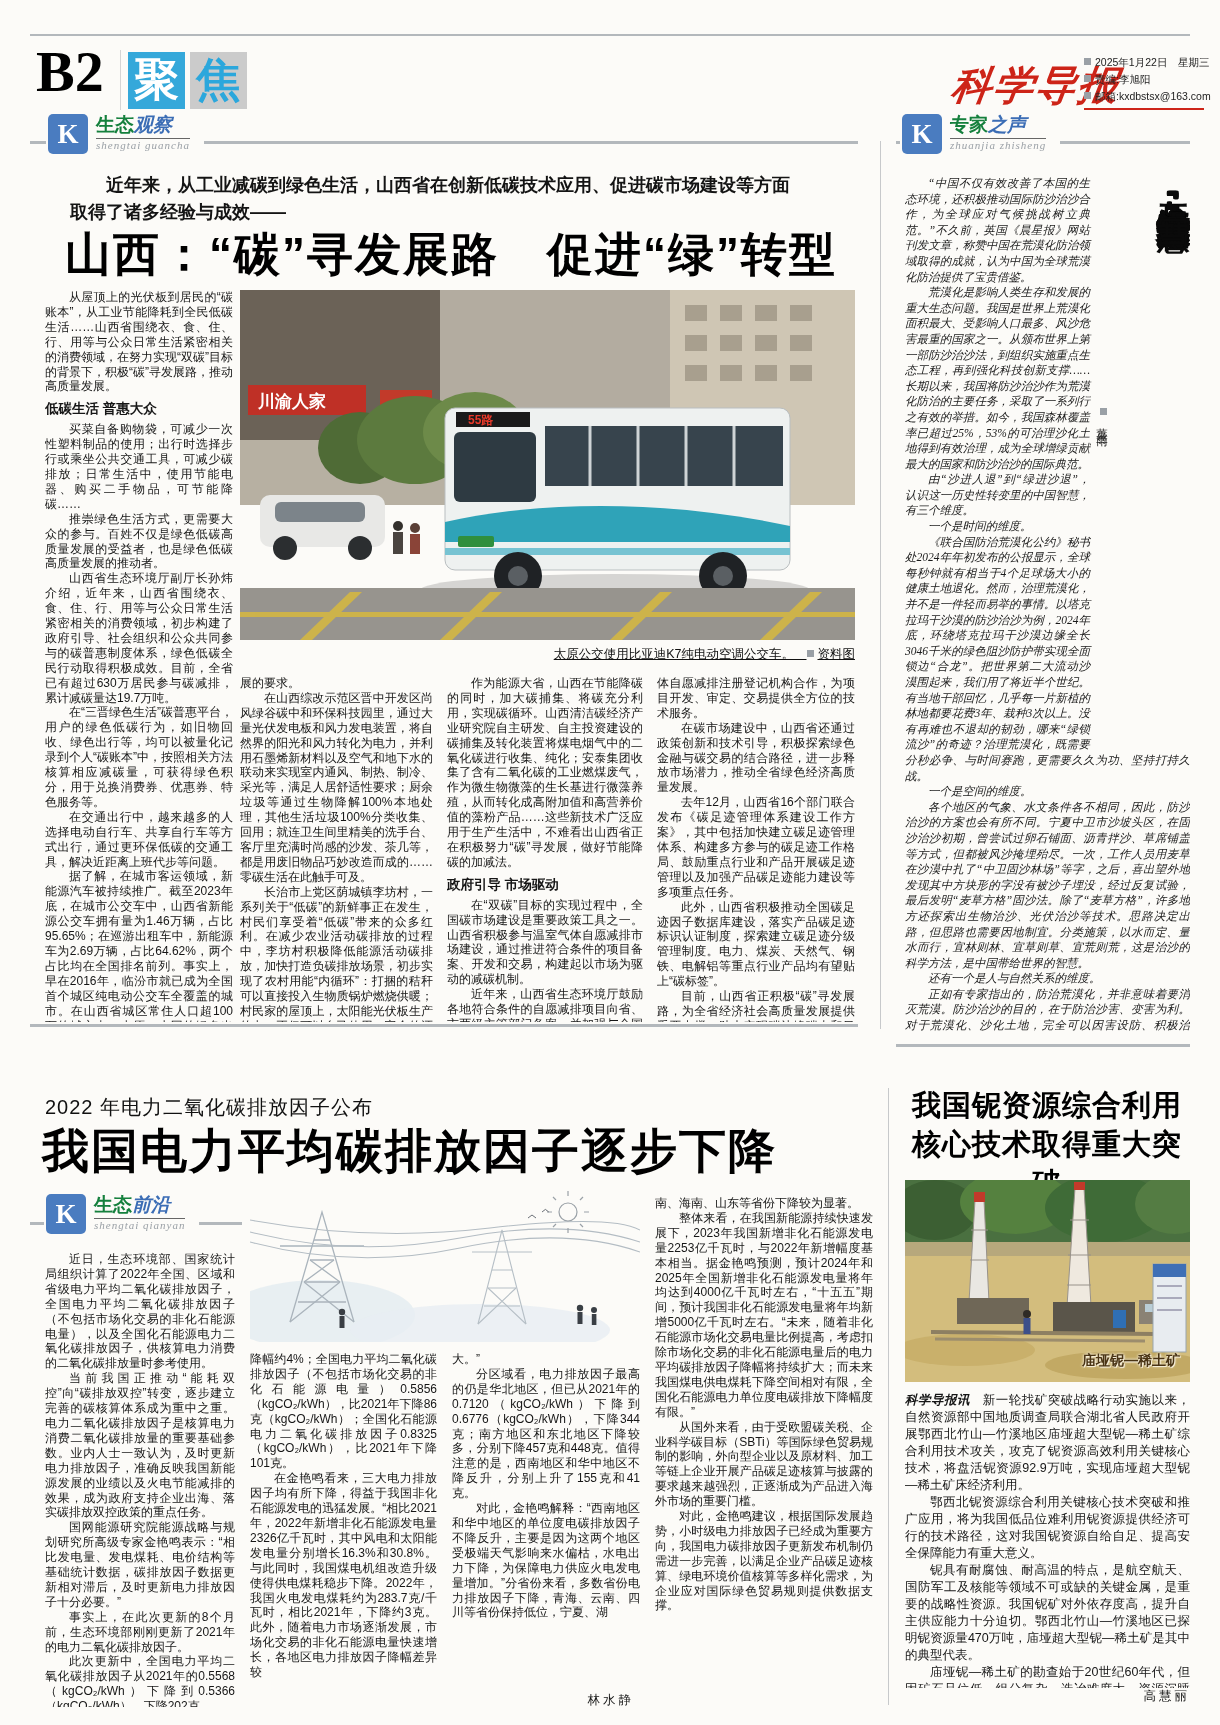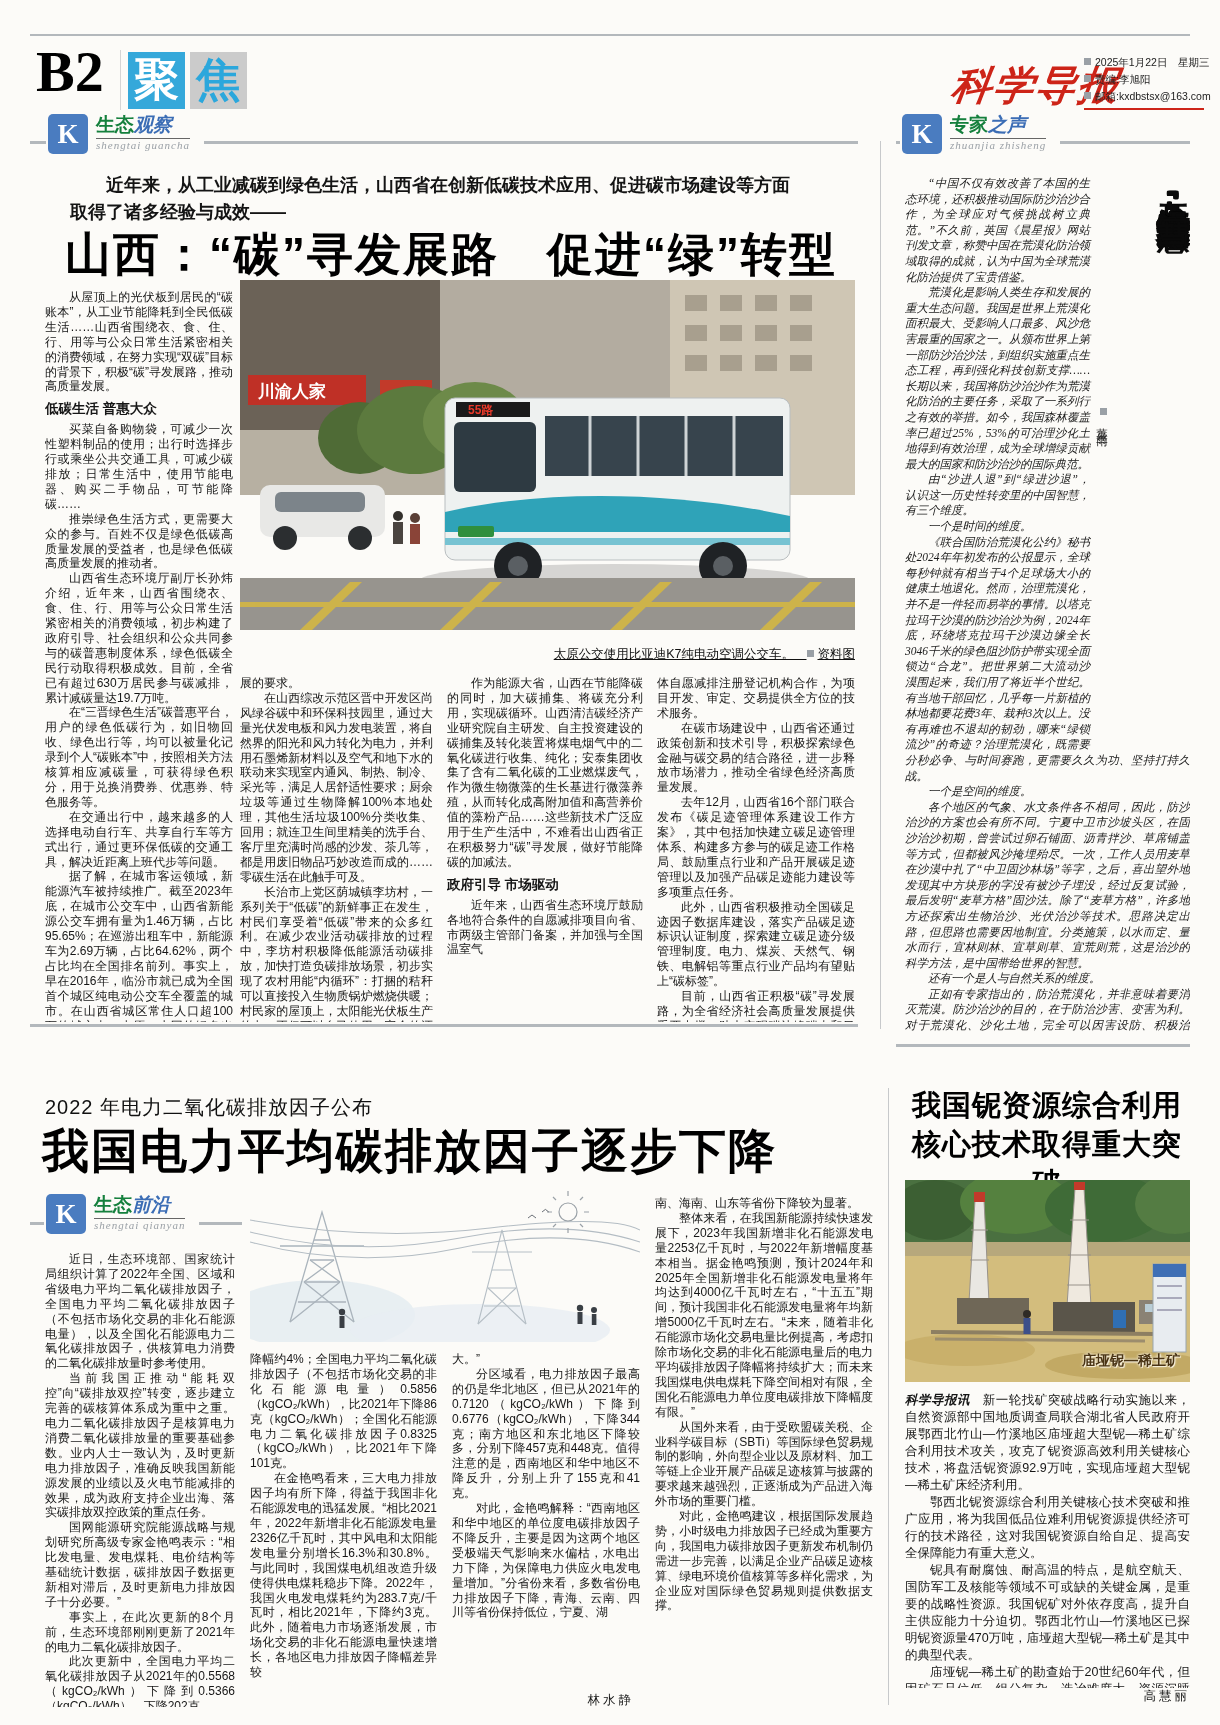--- a/index.html
+++ b/index.html
@@ -99,21 +99,21 @@
     <p class="it-p">从屋顶上的光伏板到居民的“碳账本”，从工业节能降耗到全民低碳生活……山西省围绕衣、食、住、行、用等与公众日常生活紧密相关的消费领域，在努力实现“双碳”目标的背景下，积极“碳”寻发展路，推动高质量发展。</p>
     <p class="it-sub">低碳生活 普惠大众</p>
     <p class="it-p">买菜自备购物袋，可减少一次性塑料制品的使用；出行时选择步行或乘坐公共交通工具，可减少碳排放；日常生活中，使用节能电器、购买二手物品，可节能降碳……</p>
     <p class="it-p">推崇绿色生活方式，更需要大众的参与。百姓不仅是绿色低碳高质量发展的受益者，也是绿色低碳高质量发展的推动者。</p>
     <p class="it-p">山西省生态环境厅副厅长孙炜介绍，近年来，山西省围绕衣、食、住、行、用等与公众日常生活紧密相关的消费领域，初步构建了政府引导、社会组织和公众共同参与的碳普惠制度体系，绿色低碳全民行动取得积极成效。目前，全省已有超过630万居民参与碳减排，累计减碳量达19.7万吨。</p>
     <p class="it-p">在“三晋绿色生活”碳普惠平台，用户的绿色低碳行为，如旧物回收、绿色出行等，均可以被量化记录到个人“碳账本”中，按照相关方法核算相应减碳量，可获得绿色积分，用于兑换消费券、优惠券、特色服务等。</p>
     <p class="it-p">在交通出行中，越来越多的人选择电动自行车、共享自行车等方式出行，通过更环保低碳的交通工具，解决近距离上班代步等问题。</p>
     <p class="it-p">据了解，在城市客运领域，新能源汽车被持续推广。截至2023年底，在城市公交车中，山西省新能源公交车拥有量为1.46万辆，占比95.65%；在巡游出租车中，新能源车为2.69万辆，占比64.62%，两个占比均在全国排名前列。事实上，早在2016年，临汾市就已成为全国首个城区纯电动公交车全覆盖的城市。在山西省城区常住人口超100万的城市中，太原、大同的绿色出行比例超70%。越来越多的百姓开始参与到低碳生活中，全民节约意识、环保意识、生态意识都不断提高。</p>
   </div>
 
-<div class="abs" style="left:240px;top:280px;">
+<div class="abs" style="left:240px;top:290px;">
   <svg width="615" height="350" viewBox="0 0 615 350">
     <rect x="0" y="0" width="615" height="215" fill="#b7b0a2"></rect>
     <rect x="430" y="0" width="185" height="215" fill="#cfc6b4"></rect>
     <g fill="#a89f8e">
       <rect x="445" y="15" width="22" height="16"></rect>
         <rect x="480" y="15" width="22" height="16"></rect>
         <rect x="515" y="15" width="22" height="16"></rect>
         <rect x="550" y="15" width="22" height="16"></rect>
       <rect x="445" y="45" width="22" height="16"></rect>
         <rect x="480" y="45" width="22" height="16"></rect>
@@ -174,20 +174,21 @@
 </div>
 
 <div class="body-col" style="left:240px;top:676px;width:193px;height:346px;">
     <p class="it-cont">展的要求。</p>
     <p class="it-p">在山西综改示范区晋中开发区尚风绿谷碳中和环保科技园里，通过大量光伏发电板和风力发电装置，将自然界的阳光和风力转化为电力，并利用石墨烯新材料以及空气和地下水的联动来实现室内通风、制热、制冷、采光等，满足人居舒适性要求；厨余垃圾等通过生物降解100%本地处理，其他生活垃圾100%分类收集、回用；就连卫生间里精美的洗手台、客厅里充满时尚感的沙发、茶几等，都是用废旧物品巧妙改造而成的……零碳生活在此触手可及。</p>
     <p class="it-p">长治市上党区荫城镇李坊村，一系列关于“低碳”的新鲜事正在发生，村民们享受着“低碳”带来的众多红利。在减少农业活动碳排放的过程中，李坊村积极降低能源活动碳排放，加快打造负碳排放场景，初步实现了农村用能“内循环”：打捆的秸秆可以直接投入生物质锅炉燃烧供暖；村民家的屋顶上，太阳能光伏板生产的电，不仅可以自己使用，富余的还可以卖给国家电网。</p>
   </div>
 <div class="body-col" style="left:447px;top:676px;width:196px;height:346px;">
     <p class="it-p">作为能源大省，山西在节能降碳的同时，加大碳捕集、将碳充分利用，实现碳循环。山西清洁碳经济产业研究院自主研发、自主投资建设的碳捕集及转化装置将煤电烟气中的二氧化碳进行收集、纯化；安泰集团收集了含有二氧化碳的工业燃煤废气，作为微生物微藻的生长基进行微藻养殖，从而转化成高附加值和高营养价值的藻粉产品……这些新技术广泛应用于生产生活中，不难看出山西省正在积极努力“碳”寻发展，做好节能降碳的加减法。</p>
     <p class="it-sub">政府引导 市场驱动</p>
+    <p class="it-p">在“双碳”目标的实现过程中，全国碳市场建设是重要政策工具之一。山西省积极参与温室气体自愿减排市场建设，通过推进符合条件的项目备案、开发和交易，构建起以市场为驱动的减碳机制。</p>
     <p class="it-p">近年来，山西省生态环境厅鼓励各地符合条件的自愿减排项目向省、市两级主管部门备案，并加强与全国温室气</p>
   </div>
 <div class="body-col" style="left:657px;top:676px;width:198px;height:346px;">
     <p class="it-cont">体自愿减排注册登记机构合作，为项目开发、审定、交易提供全方位的技术服务。</p>
     <p class="it-p">在碳市场建设中，山西省还通过政策创新和技术引导，积极探索绿色金融与碳交易的结合路径，进一步释放市场潜力，推动全省绿色经济高质量发展。</p>
     <p class="it-p">去年12月，山西省16个部门联合发布《碳足迹管理体系建设工作方案》，其中包括加快建立碳足迹管理体系、构建多方参与的碳足迹工作格局、鼓励重点行业和产品开展碳足迹管理以及加强产品碳足迹能力建设等多项重点任务。</p>
     <p class="it-p">此外，山西省积极推动全国碳足迹因子数据库建设，落实产品碳足迹标识认证制度，探索建立碳足迹分级管理制度。电力、煤炭、天然气、钢铁、电解铝等重点行业产品均有望贴上“碳标签”。</p>
     <p class="it-p">目前，山西省正积极“碳”寻发展路，为全省经济社会高质量发展提供重要支撑，助力实现碳达峰碳中和目标。</p>
   </div>
 

